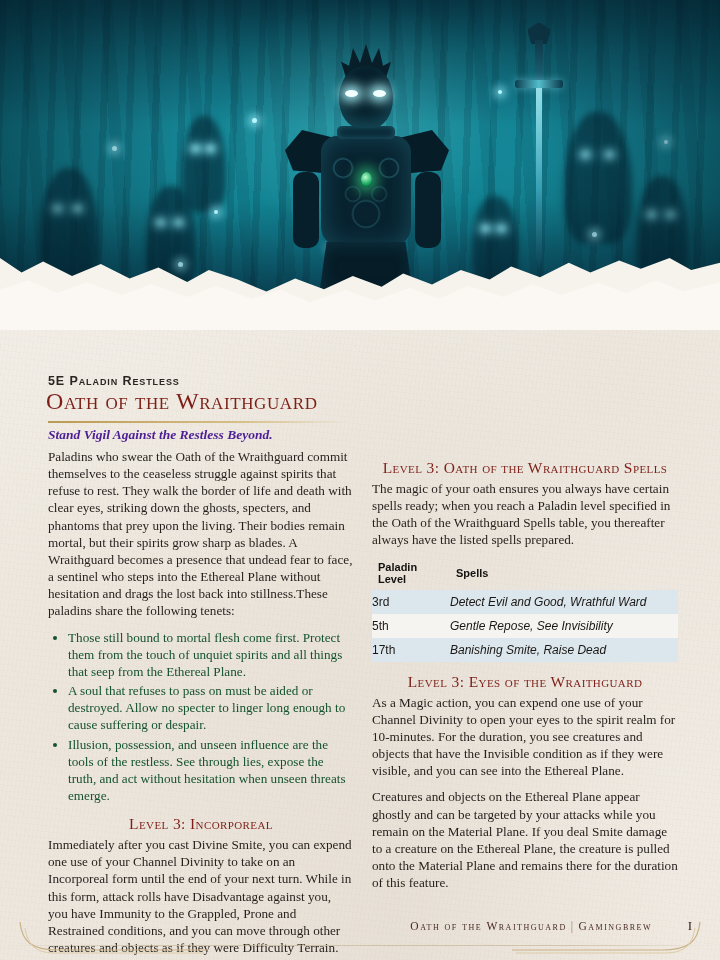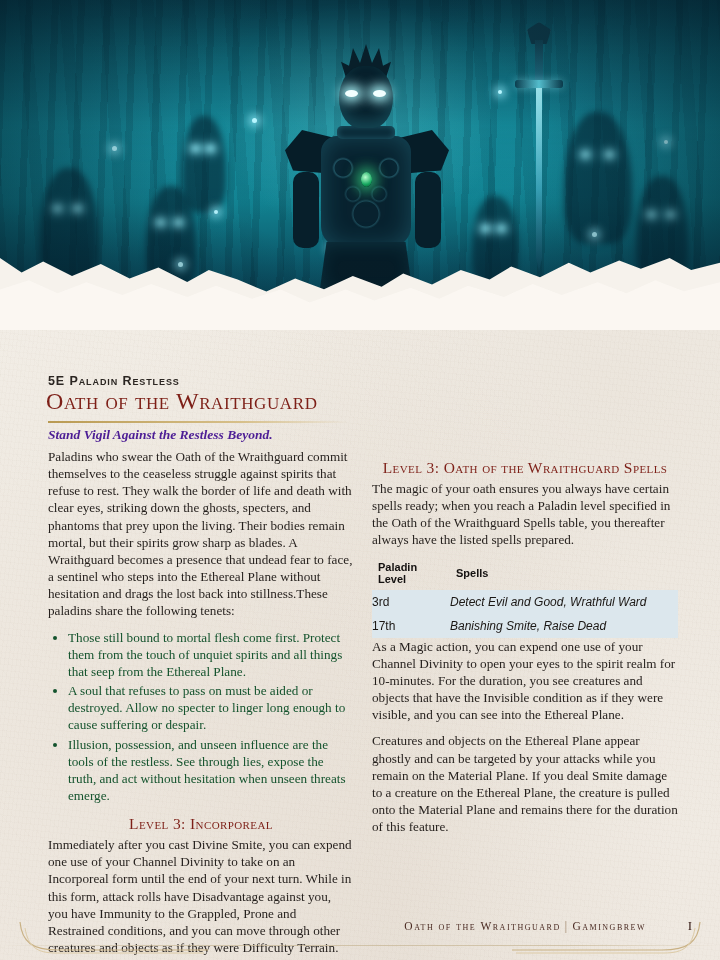--- a/index.html
+++ b/index.html
@@ -133,21 +133,21 @@
   table.spells{border-collapse:collapse;width:306px;font-family:"Liberation Sans",sans-serif;}
   table.spells th{font-size:11px;font-weight:700;color:#141110;text-align:left;padding:3px 6px 5px 6px;}
   table.spells td{font-size:12px;color:#1b1714;padding:5px 0;}
   table.spells td.lvl{width:78px;font-weight:400;}
   table.spells td.spl{font-style:italic;}
   table.spells tr.odd td{background:#dce7ed;}
   table.spells tr.even td{background:#f6f4f0;}
 
   
   .footer{position:absolute;left:0;bottom:0;width:720px;height:70px;}
-  .foot-text{position:absolute;right:74px;bottom:28px;font-size:11.5px;color:#4a2a22;
+  .foot-text{position:absolute;right:68px;bottom:28px;font-size:11.5px;color:#4a2a22;
     letter-spacing:1.5px;font-variant:small-caps;font-weight:400;white-space:nowrap;}
   .foot-sep{color:#9a7f62;margin:0 4px;}
   .pagenum{position:absolute;right:28px;bottom:26px;font-size:13px;color:#3b211b;}
   .swoosh{position:absolute;bottom:6px;height:34px;width:190px;overflow:visible;}
   .swoosh.r{right:18px;} .swoosh.l{left:18px;transform:scaleX(-1);}
   .rule-line{position:absolute;left:0;right:0;bottom:14px;height:1px;
     background:linear-gradient(90deg,rgba(190,170,130,0),rgba(190,170,130,.55) 20%,rgba(190,170,130,.55) 80%,rgba(190,170,130,0));}
 </style>
 </head>
 <body>
@@ -250,27 +250,32 @@
           <tr>
             <th>Paladin Level</th>
             <th>Spells</th>
           </tr>
         </thead>
         <tbody>
           <tr class="odd">
             <td class="lvl">3rd</td>
             <td class="spl">Detect Evil and Good, Wrathful Ward</td>
           </tr>
+          <tr class="even">
+            <td class="lvl">5th</td>
+            <td class="spl">Gentle Repose, See Invisibility</td>
+          </tr>
           <tr class="odd">
             <td class="lvl">17th</td>
             <td class="spl">Banishing Smite, Raise Dead</td>
           </tr>
         </tbody>
       </table>
 
+      <h3 class="sec">Level 3: Eyes of the Wraithguard</h3>
       <p class="body">As a Magic action, you can expend one use of your Channel Divinity to open your eyes to the spirit realm for 10-minutes. For the duration, you see creatures and objects that have the Invisible condition as if they were visible, and you can see into the Ethereal Plane.</p>
       <p class="body">Creatures and objects on the Ethereal Plane appear ghostly and can be targeted by your attacks while you remain on the Material Plane. If you deal Smite damage to a creature on the Ethereal Plane, the creature is pulled onto the Material Plane and remains there for the duration of this feature.</p>
     </div>
   </div>
 
   <div class="footer">
     <div class="rule-line"></div>
 
     <svg class="swoosh r" viewBox="0 0 190 34" preserveAspectRatio="none">
       <path d="M0 30 L150 30 C176 30 186 22 188 2" fill="none" stroke="#c9b184" stroke-width="1.2"></path>

